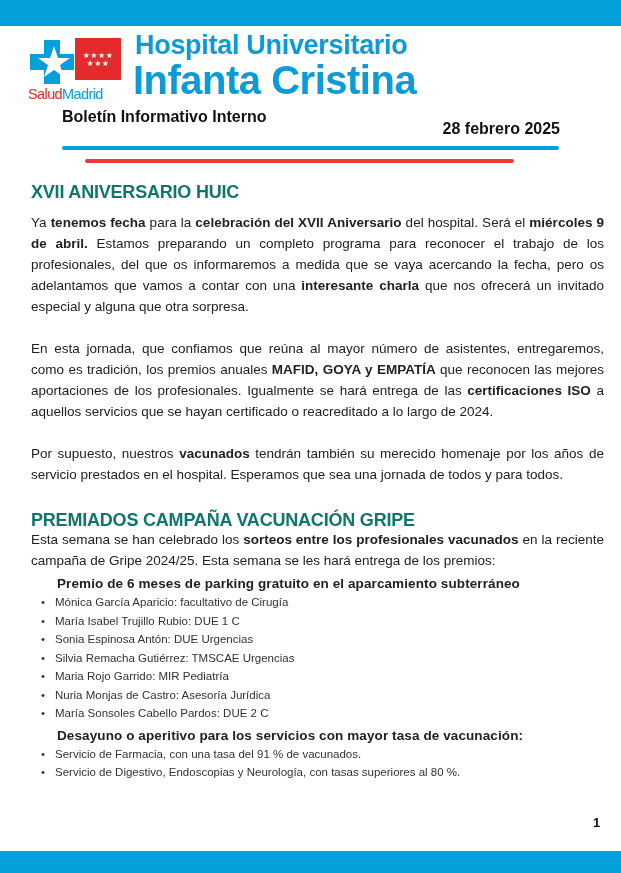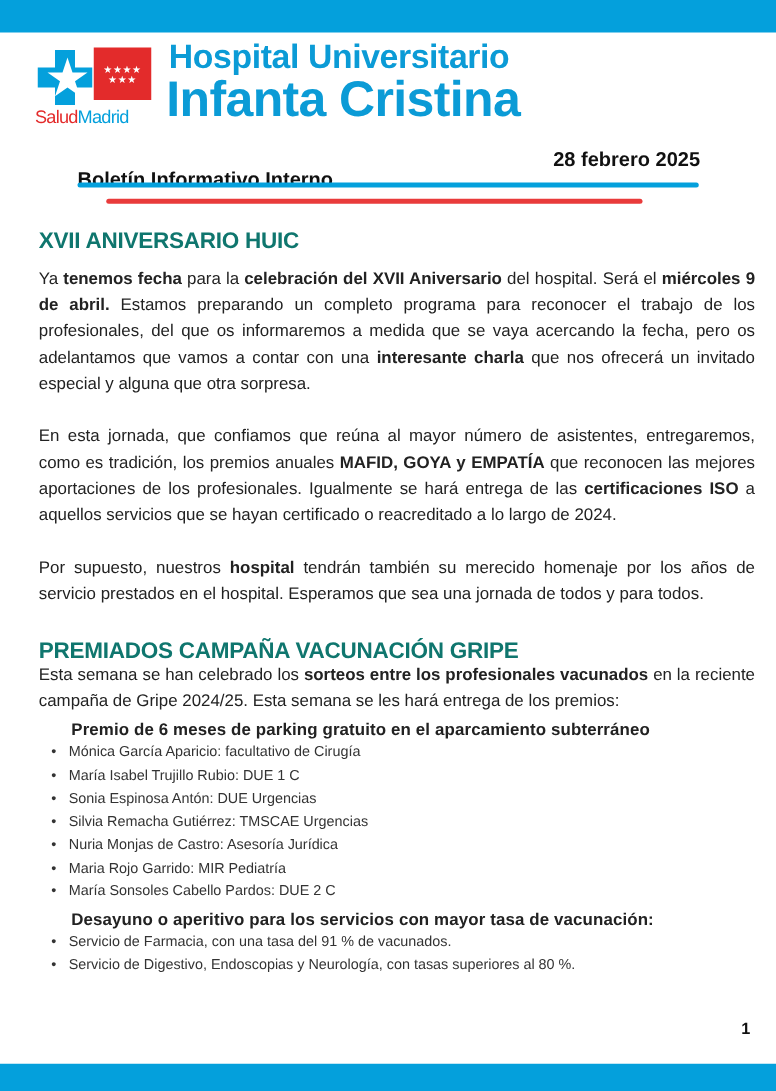--- a/index.html
+++ b/index.html
@@ -14,21 +14,21 @@
   .logo-cross { position: absolute; left: 2px; top: 4px; width: 44px; height: 44px; }
   .logo-flag { position: absolute; left: 47px; top: 2px; width: 46px; height: 42px; background: #e32b2b;
     color: #fff; font-size: 8px; line-height: 8px; text-align: center; padding-top: 14px; box-sizing: border-box; letter-spacing: 0.5px; }
   .logo-text { position: absolute; left: 0; top: 50px; font-size: 14.5px; letter-spacing: -0.6px; white-space: nowrap; }
   .logo-text .salud { color: #e32b2b; }
   .logo-text .madrid { color: #04a0dc; }
 
   .hosp-line1 { position: absolute; left: 135px; top: 30px; font-size: 27px; font-weight: bold; color: #0b9bd6; letter-spacing: -0.3px; white-space: nowrap; text-align: right; }
   .hosp-line2 { position: absolute; left: 133px; top: 58px; font-size: 40px; font-weight: bold; color: #0b9bd6; letter-spacing: -0.5px; white-space: nowrap; text-align: center; }
 
-  .bulletin { position: absolute; left: 62px; top: 136px; font-size: 16px; font-weight: bold; color: #111; }
+  .bulletin { position: absolute; left: 62px; top: 108px; font-size: 16px; font-weight: bold; color: #111; }
   .date { position: absolute; right: 61px; top: 120px; font-size: 16px; font-weight: bold; color: #111; }
   .rule-blue { position: absolute; left: 62px; top: 146px; width: 497px; height: 4px; background: #04a0dc; border-radius: 2px; }
   .rule-red { position: absolute; left: 85px; top: 159px; width: 429px; height: 4px; background: #e93b3b; border-radius: 2px; }
 
   .content { position: absolute; left: 31px; top: 183px; width: 573px; font-size: 13.5px; line-height: 21px; color: #222; }
   .section-title { color: #0f766e; font-weight: bold; font-size: 18px; margin: 0; line-height: 18px; letter-spacing: -0.2px; }
   p { margin: 0; text-align: justify; }
   .mt-title { margin-top: 11px; }
   .gap { height: 21px; }
   .gap2 { height: 26px; }
@@ -62,36 +62,36 @@
 <div class="date">28 febrero 2025</div>
 <div class="rule-blue"></div>
 <div class="rule-red"></div>
 
 <div class="content">
   <h2 class="section-title">XVII ANIVERSARIO HUIC</h2>
   <p class="mt-title rich"><span>Ya </span><strong>tenemos fecha</strong><span> para la </span><strong>celebración del XVII Aniversario</strong><span> del hospital. Será el </span><strong>miércoles 9 de abril.</strong><span> Estamos preparando un completo programa para reconocer  el trabajo de los profesionales, del que os informaremos a medida que se vaya acercando la fecha, pero os adelantamos que vamos a contar con una </span><strong>interesante charla</strong><span> que nos ofrecerá un invitado especial y alguna que otra sorpresa.</span></p>
   <div class="gap"></div>
   <p class="rich"><span>En esta jornada, que confiamos que reúna al mayor número de asistentes, entregaremos, como es tradición, los premios anuales </span><strong>MAFID, GOYA y EMPATÍA</strong><span> que reconocen las mejores aportaciones de los profesionales. Igualmente se hará entrega de las </span><strong>certificaciones ISO</strong><span> a aquellos servicios que se hayan certificado o reacreditado a lo largo de 2024.</span></p>
   <div class="gap"></div>
-  <p class="rich"><span>Por supuesto, nuestros </span><strong>hospital</strong><span> tendrán también su merecido homenaje por los años de servicio prestados en el hospital. Esperamos que sea una jornada de todos y para todos.</span></p>
+  <p class="rich"><span>Por supuesto, nuestros </span><strong>vacunados</strong><span> tendrán también su merecido homenaje por los años de servicio prestados en el hospital. Esperamos que sea una jornada de todos y para todos.</span></p>
   <div class="gap2"></div>
 
   <h2 class="section-title">PREMIADOS CAMPAÑA VACUNACIÓN GRIPE</h2>
   <p class="rich"><span>Esta semana se han celebrado los </span><strong>sorteos entre los profesionales vacunados</strong><span> en la reciente campaña de Gripe 2024/25. Esta semana se les hará entrega de los premios:</span></p>
 
   <div class="prize-title">Premio de 6 meses de parking gratuito en el aparcamiento subterráneo</div>
   <ul>
     <li>Mónica García Aparicio: facultativo de Cirugía</li>
     <li>María Isabel Trujillo Rubio: DUE 1 C</li>
   </ul>
   <ul>
     <li>Sonia Espinosa Antón: DUE Urgencias</li>
     <li>Silvia Remacha Gutiérrez: TMSCAE Urgencias</li>
+    <li>Maria Rojo Garrido: MIR Pediatría</li>
     <li>Nuria Monjas de Castro: Asesoría Jurídica</li>
-    <li>Maria Rojo Garrido: MIR Pediatría</li>
     <li>María Sonsoles Cabello Pardos: DUE 2 C</li>
   </ul>
   <div class="prize-title">Desayuno o aperitivo para los servicios con mayor tasa de vacunación:</div>
   <ul>
     <li>Servicio de Farmacia, con una tasa del 91 % de vacunados.</li>
     <li>Servicio de Digestivo, Endoscopias y Neurología, con tasas superiores al 80 %.</li>
   </ul>
 </div>
 
 <div class="page-num">1</div>

